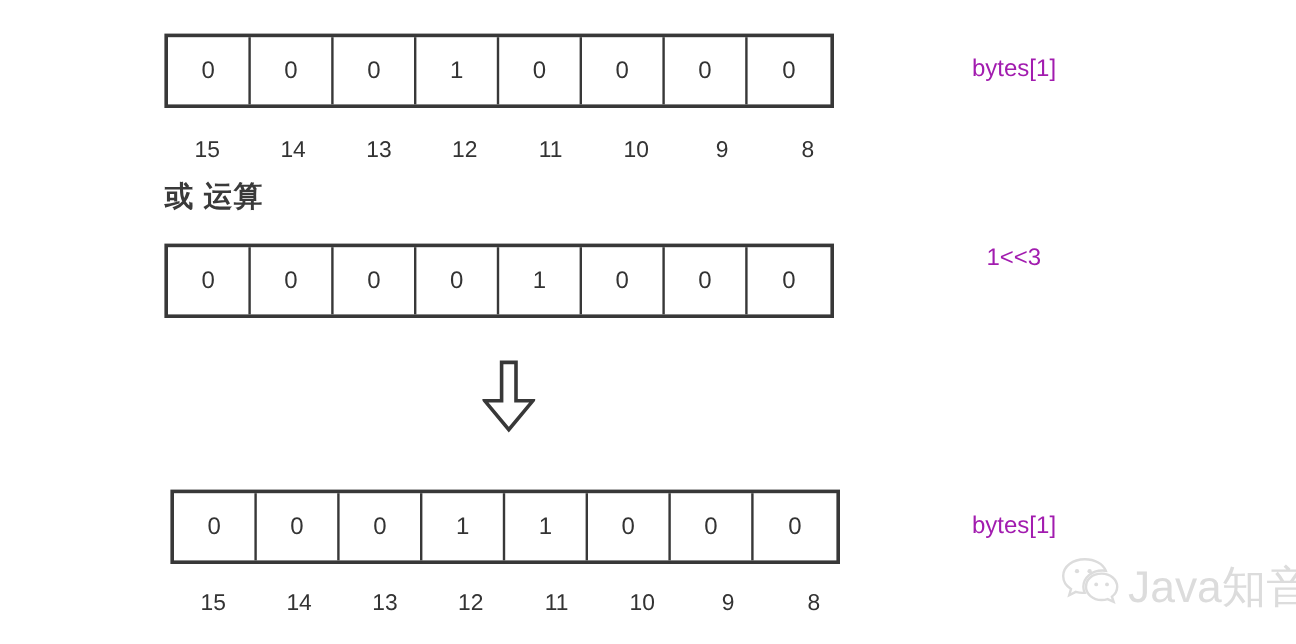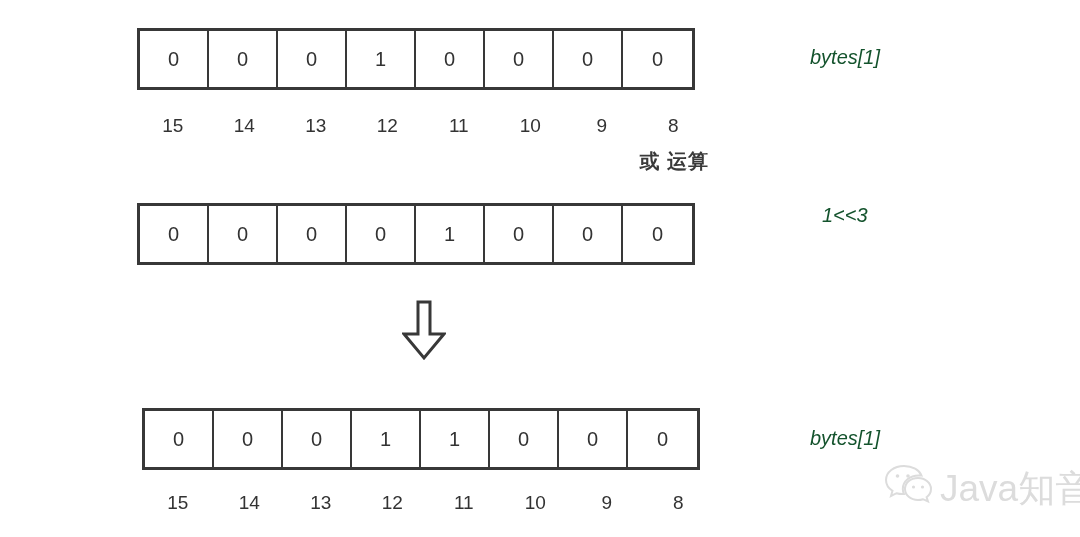--- a/index.html
+++ b/index.html
@@ -11,22 +11,22 @@
     position:absolute;display:flex;border:3px solid #383838;background:#ffffff;box-sizing:border-box;
   }
   .cell{
     width:69px;height:56px;border-right:2px solid #383838;box-sizing:border-box;
     display:flex;align-items:center;justify-content:center;
     font-size:20px;color:#333333;
   }
   .cell:last-child{border-right:none;}
   .pos-row{position:absolute;display:flex;width:572px;}
   .pos{width:71.5px;text-align:center;font-size:19px;color:#333333;}
-  .row-label{position:absolute;font-size:20px;color:#14532d;white-space:nowrap;font-style:italic;}
-  .op-label{position:absolute;width:572px;text-align:right;font-size:20px;font-weight:bold;color:#3a3a3a;letter-spacing:1px;}
+  .row-label{position:absolute;font-size:20px;color:#a21caf;white-space:nowrap;}
+  .op-label{position:absolute;width:572px;text-align:left;font-size:24px;font-weight:bold;color:#3a3a3a;letter-spacing:1px;}
   .arrow-wrap{position:absolute;}
   .watermark{position:absolute;display:flex;align-items:center;color:#dcdcdc;}
   .watermark-text{font-size:37px;color:#dcdcdc;margin-left:6px;white-space:nowrap;}
 </style>
 </head>
 <body>
 
 <div class="canvas">
 
   <div class="bit-row" style="left:137px;top:28px;">

